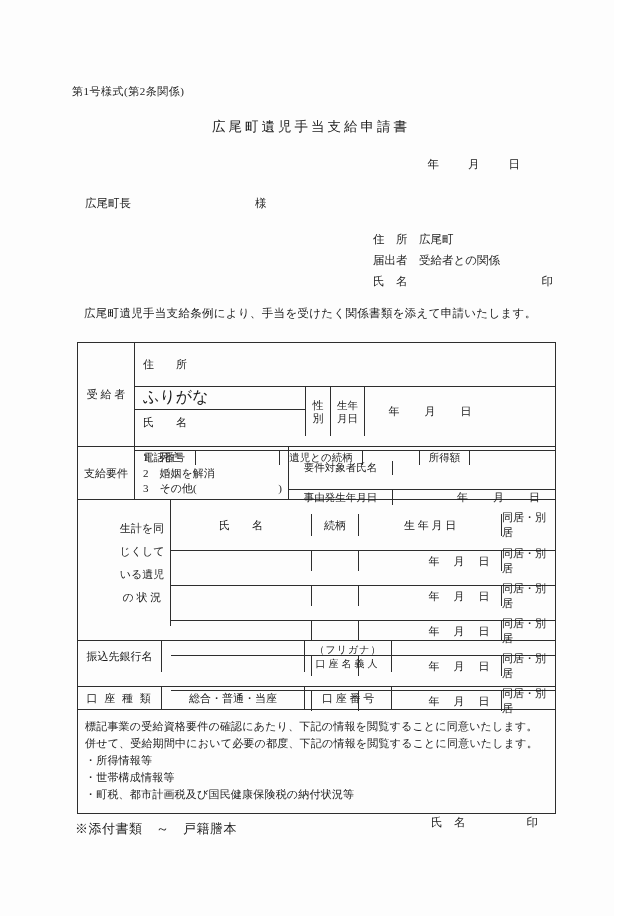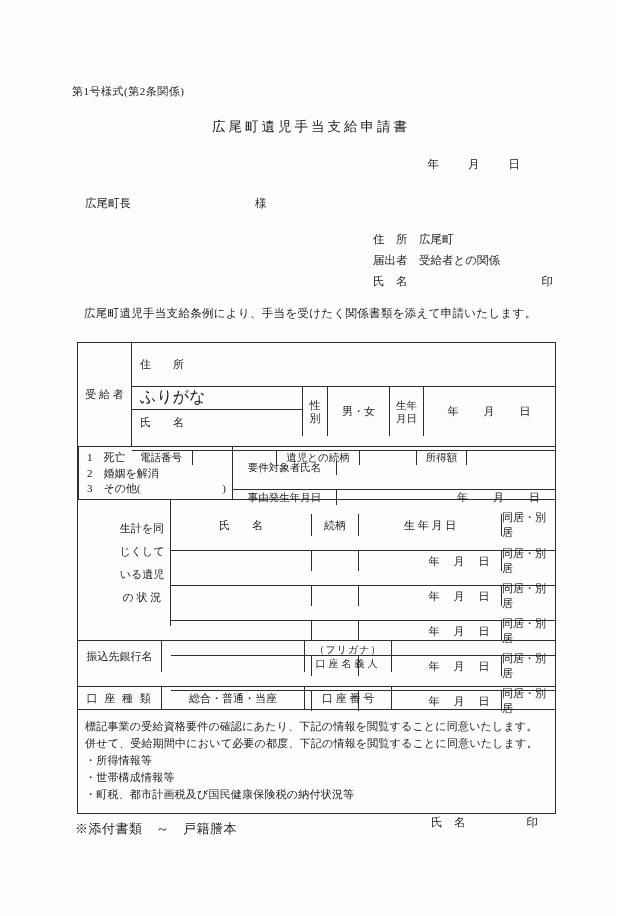--- a/index.html
+++ b/index.html
@@ -131,39 +131,39 @@
         </div>
         <div class="row rA2 bt">
           <div class="nameblock">
             <div class="furigana padL">ふりがな</div>
             <div class="shimei padL">氏　　名</div>
           </div>
           <div class="c sexcell bl">
             <span>性</span>
             <span>別</span>
           </div>
-          <div class="c mfcell center bl">男・女</div>
           <div class="c bdlabel bl">
             <span>生年</span>
             <span>月日</span>
           </div>
           <div class="c bdvalue center bl">年　　月　　日</div>
         </div>
         <div class="row rA3 bt">
           <div class="c phoneL padL">電話番号</div>
           <div class="c phoneV bl"></div>
           <div class="c relL center bl">遺児との続柄</div>
           <div class="c relV bl"></div>
           <div class="c incL center bl">所得額</div>
           <div class="c incV bl"></div>
         </div>
       </div>
     </div>
 
     <div class="sec secB bt">
+      <div class="cellL">支給要件</div>
       <div class="opts bl">
         <div>1　死亡</div>
         <div>2　婚姻を解消</div>
         <div class="opt3">
           <span>3　その他(</span>
           <span class="spacer"></span>
           <span>)</span>
         </div>
       </div>
       <div class="colR bl">

